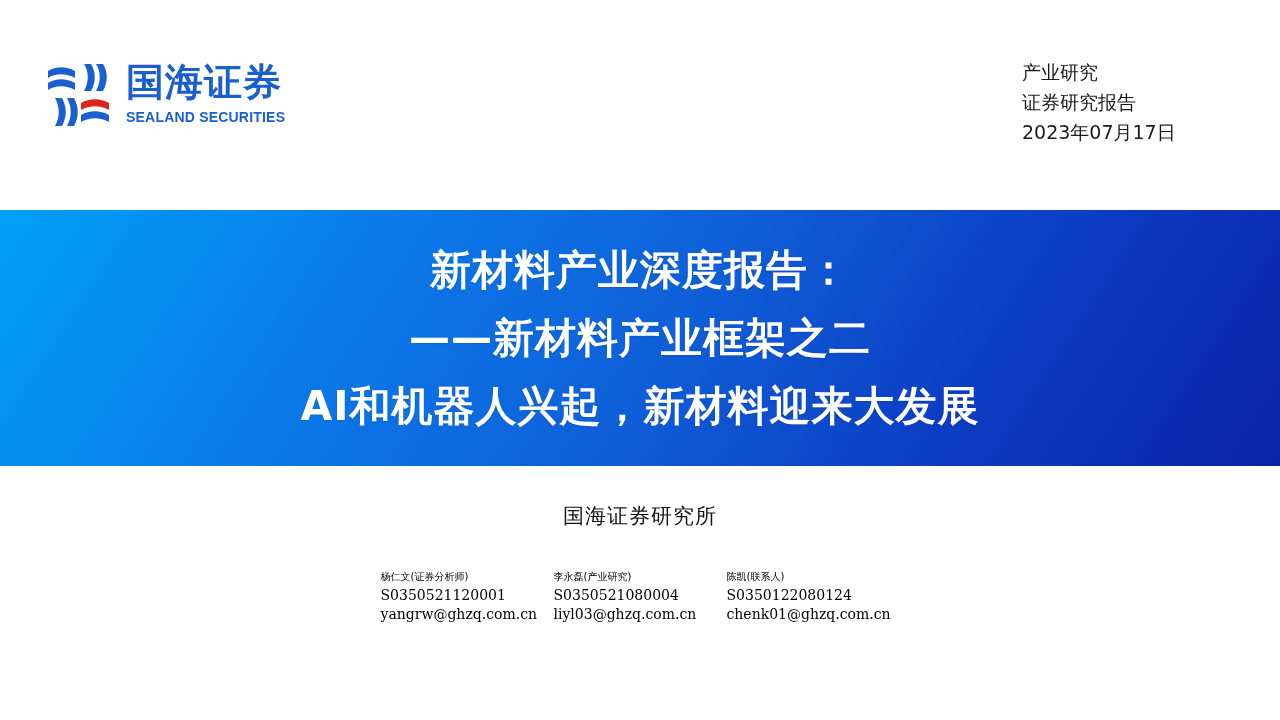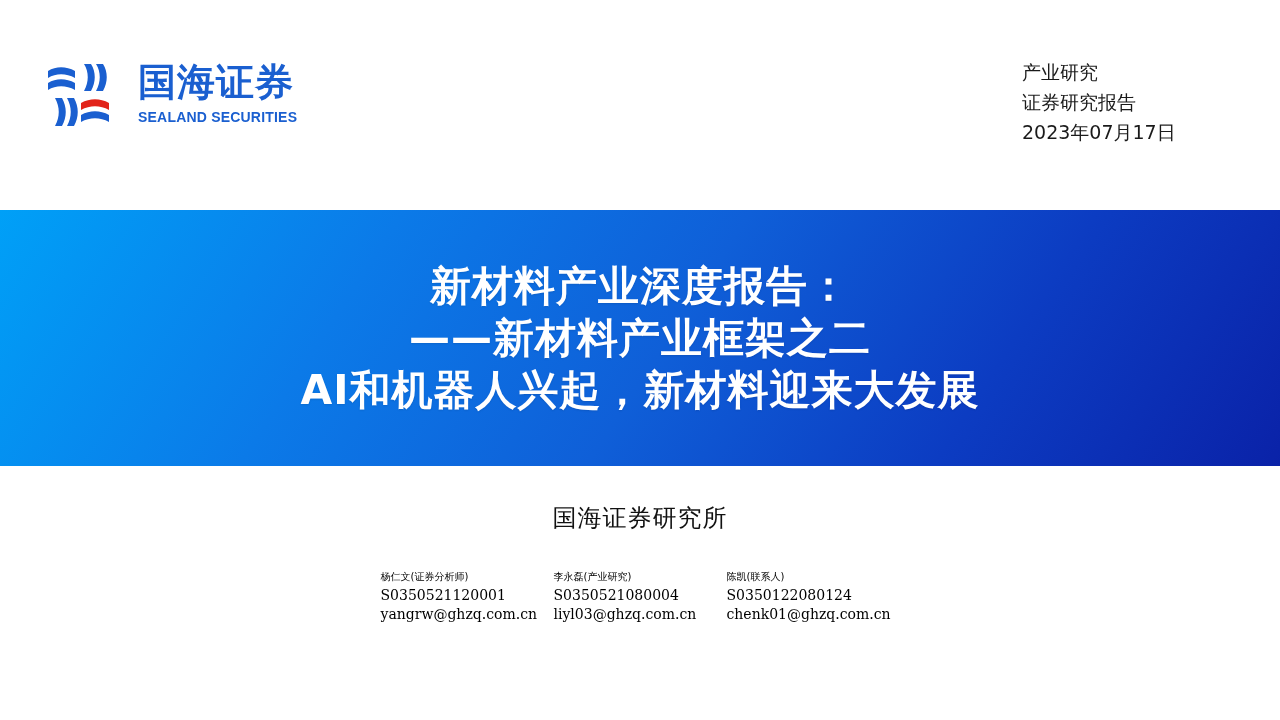--- a/index.html
+++ b/index.html
@@ -33,21 +33,21 @@
     align-items: flex-start;
   }
 
   .logo-mark {
     width: 68px;
     height: 76px;
     flex: none;
   }
 
   .logo-text {
-    margin-left: 24px;
+    margin-left: 12px;
     display: flex;
     flex-direction: column;
     justify-content: flex-start;
     padding-top: 2px;
   }
 
   .logo-cn {
     font-family: "Liberation Sans", "DejaVu Sans", sans-serif;
     font-size: 38px;
     font-weight: 700;
@@ -94,20 +94,21 @@
     background: linear-gradient(123deg,
         #00a0f7 0%,
         #0b7ae8 28%,
         #0f5fd8 52%,
         #0c3cc2 76%,
         #0a22a8 100%);
     display: flex;
     flex-direction: column;
     align-items: center;
     justify-content: center;
+    gap: 16px;
   }
 
   .banner-title {
     text-align: center;
     color: #ffffff;
     font-family: "DejaVu Sans", "Liberation Sans", sans-serif;
     font-weight: 700;
     font-size: 41px;
     line-height: 52px;
     letter-spacing: 1px;
@@ -125,21 +126,21 @@
     background: #ffffff;
   }
 
   .institute {
     position: absolute;
     top: 36px;
     left: 0;
     width: 1280px;
     text-align: center;
     font-family: "DejaVu Sans", "Liberation Sans", sans-serif;
-    font-size: 24px;
+    font-size: 21px;
     color: #111111;
     letter-spacing: 1px;
   }
 
   .analysts {
     position: absolute;
     top: 101px;
     left: 0;
     width: 1280px;
     display: flex;

